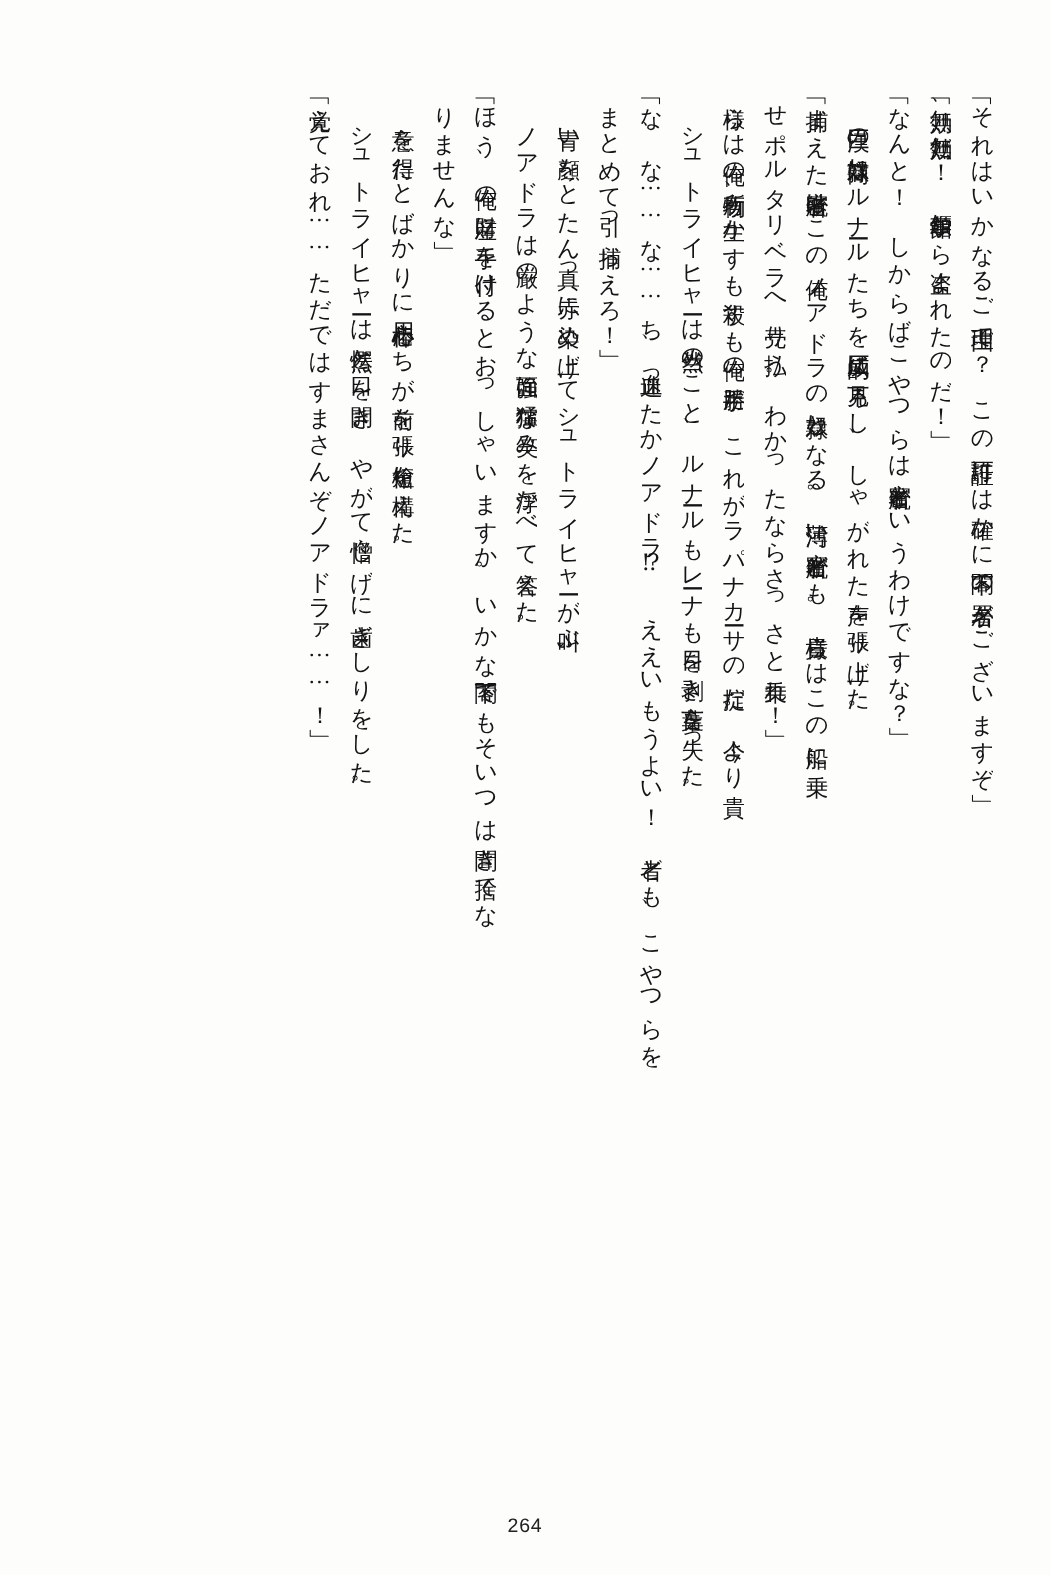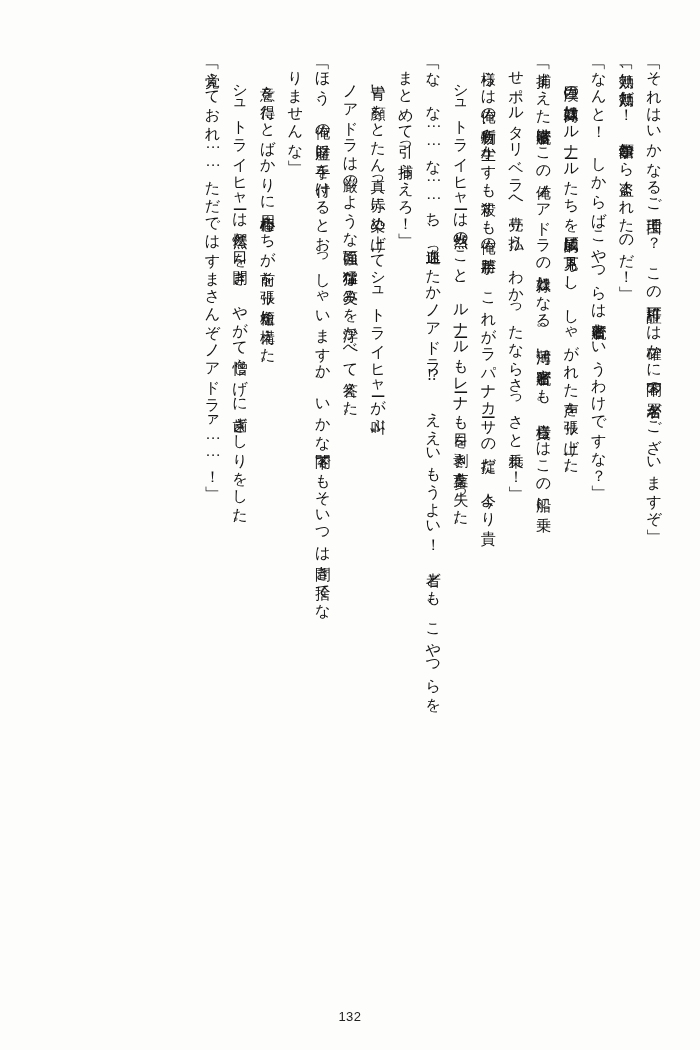--- a/index.html
+++ b/index.html
@@ -85,15 +85,15 @@
       <div class="line">まとめて引っ捕らえろ！」</div>
       <div class="line indent-1">青い顔をとたん真っ赤に染め上げてシュトライヒャーが叫ぶ。</div>
       <div class="line indent-1">ノアドラは厳のような強面に獰猛な笑みを浮かべて答えた。</div>
       <div class="line">「ほう、俺の財産に手を付けるとおっしゃいますか。いかな閣下でもそいつは聞き捨てな</div>
       <div class="line">りませんな」</div>
       <div class="line indent-1">意を得たとばかりに用心棒たちが前を張り短槍を構えた。</div>
       <div class="line indent-1">シュトライヒャーは愕然と口を開き、やがて憎々しげに歯ぎしりをした。</div>
       <div class="line">「覚えておれ……ただではすまさんぞノアドラァ……！」</div>
     </div>
 
-  <div class="page-number">132</div>
+  <div class="page-number">264</div>
 
 </div>
 
 </body></html>

